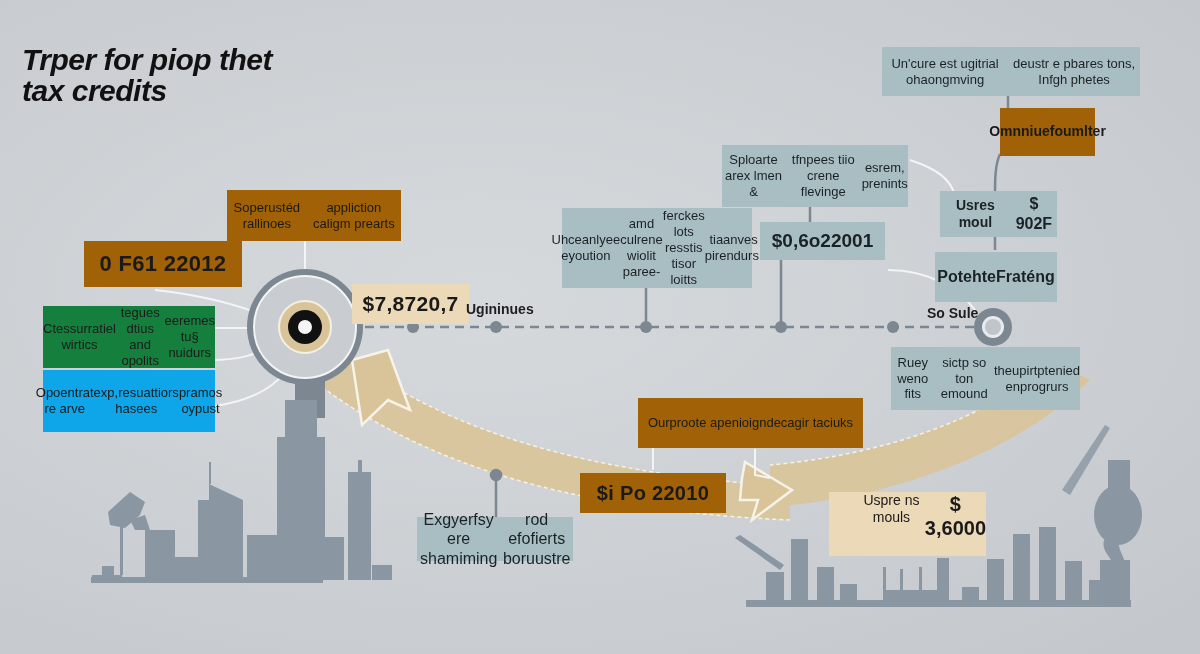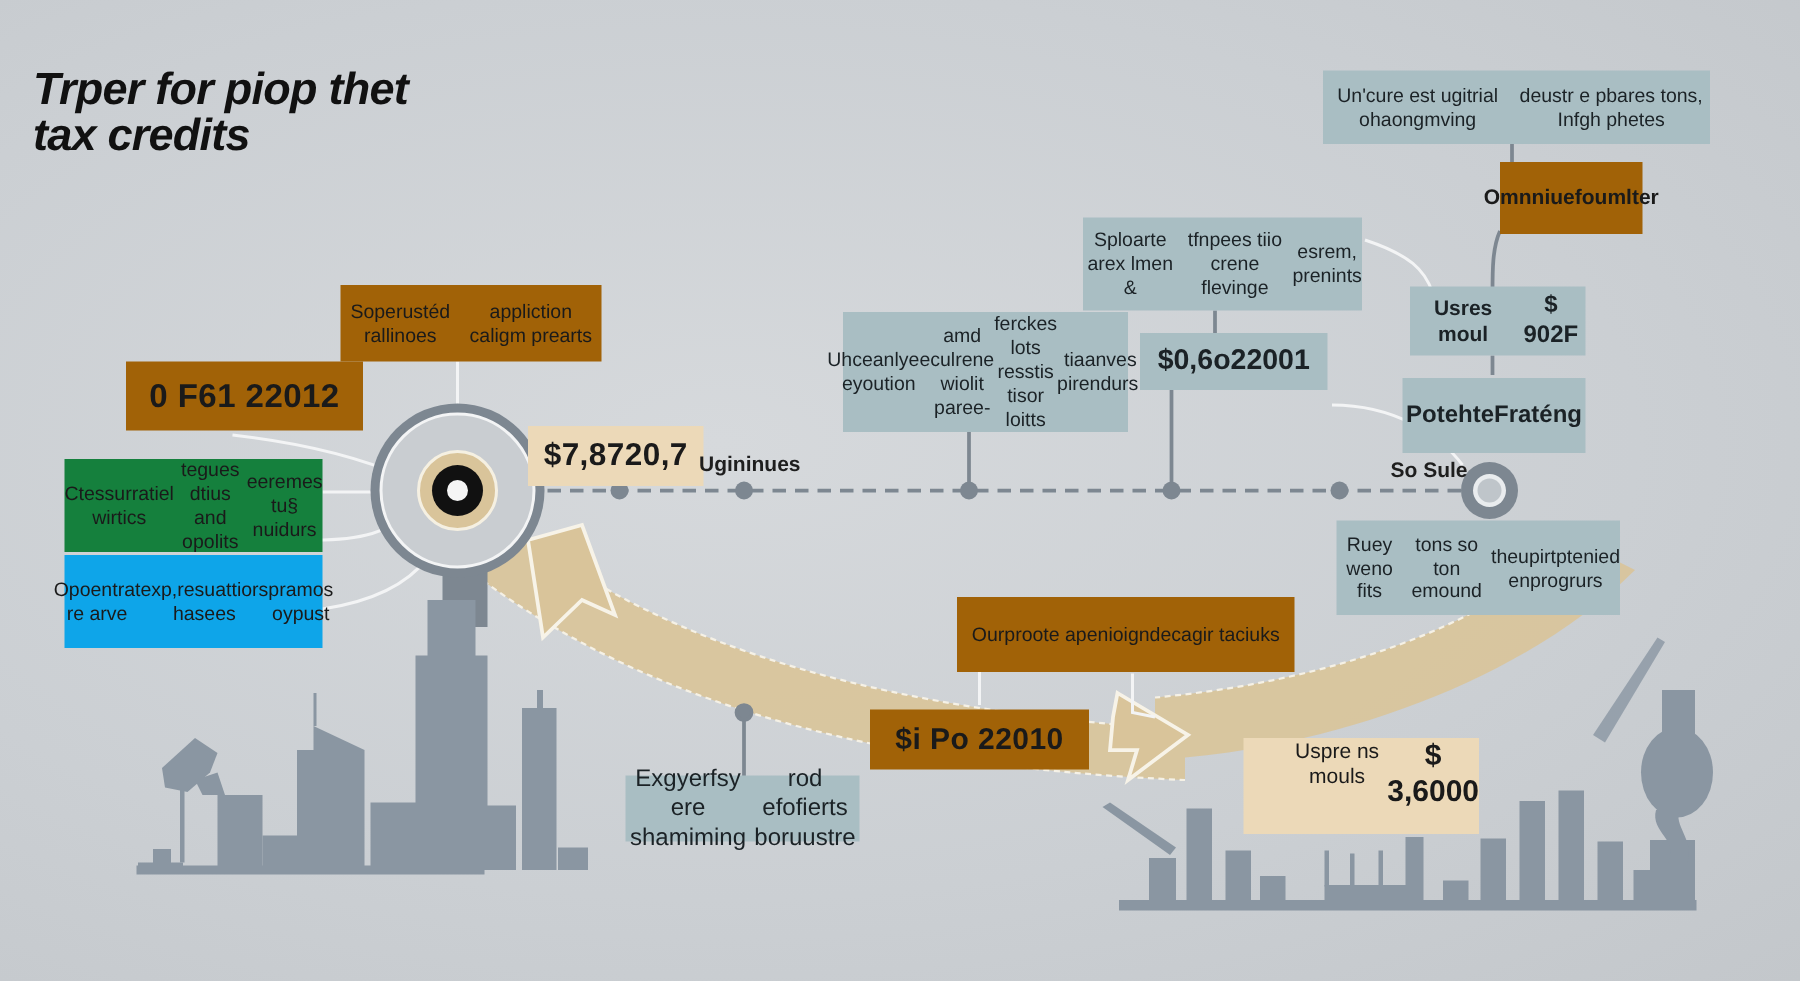--- a/index.html
+++ b/index.html
@@ -194,21 +194,21 @@
   <div style="font-size:16px;font-weight:700;">$ 902F</div>
 </div>
 
 <div class="box teal" style="left:935px;top:252px;width:122px;height:50px;font-size:16px;font-weight:700;">
   <div>Potehte</div>
   <div>Fraténg</div>
 </div>
 
 <div class="box teal t13" style="left:891px;top:347px;width:189px;height:63px;align-items:center;">
   <div>Ruey weno fits</div>
-  <div>tons so ton emound</div>
+  <div>sictp so ton emound</div>
   <div>theupirtptenied enprogrurs</div>
 </div>
 
 <div class="box cream t13" style="left:638px;top:398px;width:225px;height:50px;">
   <div>Ourproote apenioign</div>
   <div>decagir taciuks</div>
 </div>
 
 <div class="box cream big" style="left:580px;top:473px;width:146px;height:40px;font-size:20px;">
   <span>$i Po 22010</span>

